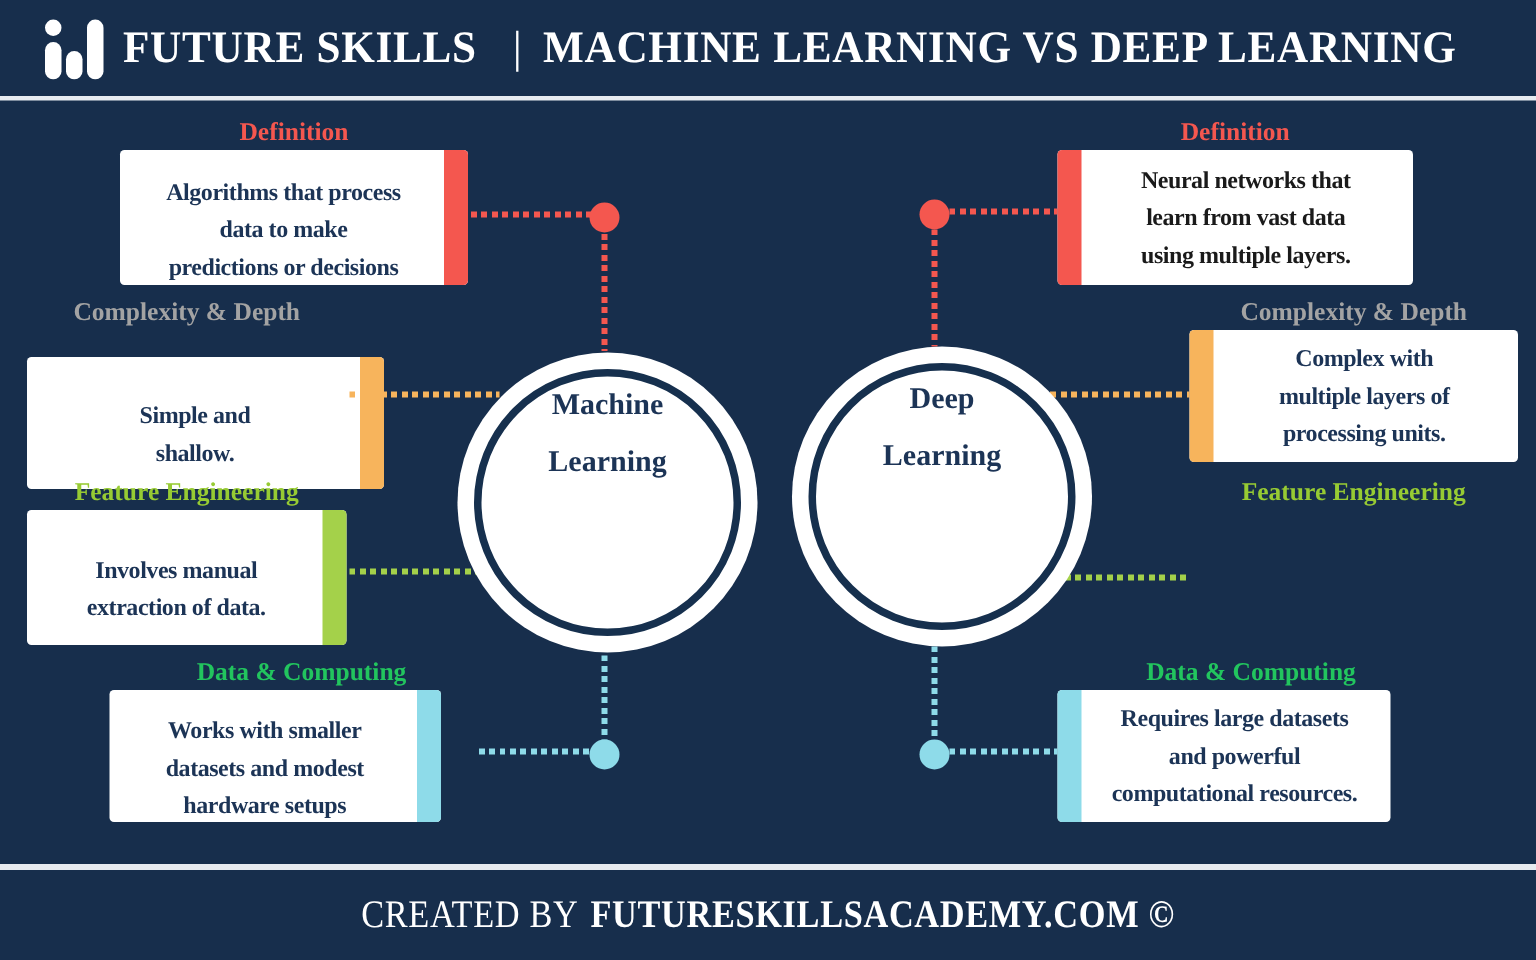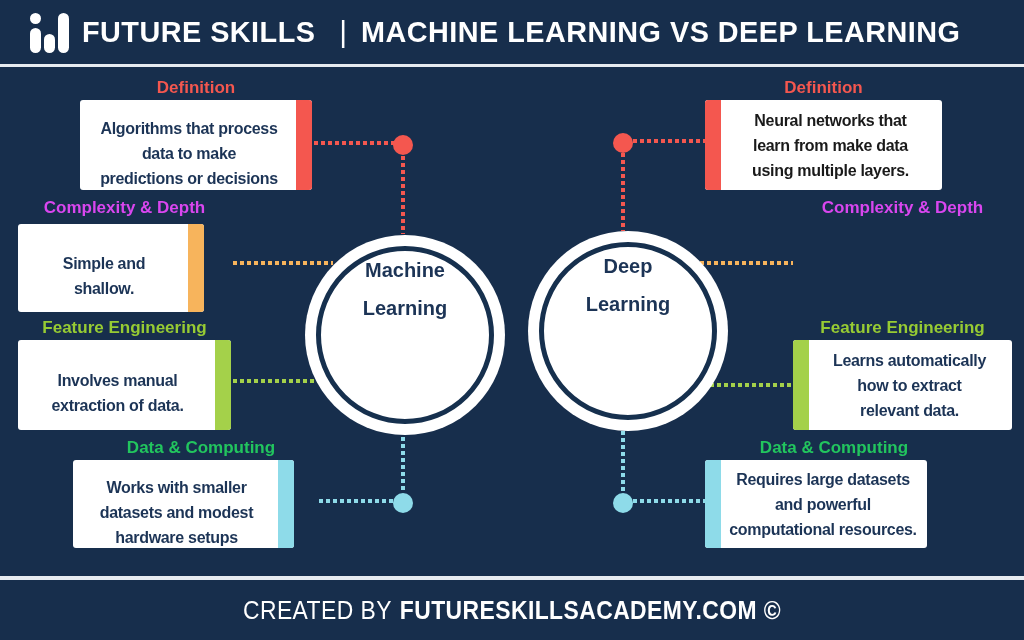--- a/index.html
+++ b/index.html
@@ -1,18 +1,18 @@
 <!DOCTYPE html>
 <html><head>
 <meta charset="utf-8">
 <style>
   html,body{margin:0;padding:0;}
   body{width:1024px;height:640px;overflow:hidden;background:#172E4C;
        font-family:"Liberation Sans",sans-serif;}
-  .canvas{position:relative;width:1024px;height:640px;background:#172E4C;}
+  .canvas{position:relative;width:1024px;height:640px;background:#172E4C;font-family:Liberation Serif, serif;}
 
   
   .header{position:absolute;left:0;top:0;width:1024px;height:64px;
           display:flex;align-items:center;padding-left:28px;box-sizing:border-box;gap:12px;}
   .logo{width:42px;height:42px;flex:0 0 auto;}
   .brand,.htitle{color:#FFFFFF;font-weight:700;font-size:30px;letter-spacing:.5px;white-space:nowrap;
                  transform:scaleX(.96);transform-origin:left center;}
   .hsep{color:#FFFFFF;font-weight:300;font-size:30px;padding:0 2px;}
   .divider{position:absolute;left:0;width:1024px;background:#E7EBF0;}
   .divider.top{top:64px;height:3px;}
@@ -20,21 +20,21 @@
 
   
   .footer{position:absolute;left:0;top:580px;width:1024px;height:60px;
           display:flex;align-items:center;justify-content:center;gap:9px;color:#FFFFFF;
           transform:scaleX(.88);transform-origin:center;}
   .footer .pre{font-weight:400;font-size:26px;letter-spacing:.5px;}
   .footer .brand2{font-weight:700;font-size:26px;letter-spacing:.5px;}
 
   
   .cat{position:absolute;text-align:center;font-weight:700;font-size:17px;line-height:20px;}
-  .t-red{color:#F4574F}.t-orange{color:#d946ef}.t-green{color:#97CB33}.t-cyan{color:#22c55e}
+  .t-red{color:#F4574F}.t-orange{color:#a3a3a3}.t-green{color:#97CB33}.t-cyan{color:#22c55e}
 
   
   .card{position:absolute;background:#FFFFFF;border-radius:3px;display:flex;
         align-items:center;justify-content:center;box-sizing:border-box;}
   .card .strip{position:absolute;top:0;bottom:0;width:16px;}
   .card.strip-right .strip{right:0;border-radius:0 3px 3px 0;}
   .card.strip-left  .strip{left:0;border-radius:3px 0 0 3px;}
   .card.strip-right{padding:20px 18px 4px 4px;}
   .card.strip-left{padding:4px 4px 4px 18px;}
   .s-red{background:#F4574F}.s-orange{background:#F7B45C}.s-green{background:#A4D14A}.s-cyan{background:#8EDBE9}
@@ -56,21 +56,21 @@
   .hline.orange{background:repeating-linear-gradient(to right,#F7B45C 0 4px,transparent 4px 7px);}
   .hline.green{background:repeating-linear-gradient(to right,#A4D14A 0 4px,transparent 4px 7px);}
   .hline.cyan {background:repeating-linear-gradient(to right,#8EDBE9 0 4px,transparent 4px 7px);}
   .vline.red  {background:repeating-linear-gradient(to bottom,#F4574F 0 4px,transparent 4px 7px);}
   .vline.cyan {background:repeating-linear-gradient(to bottom,#8EDBE9 0 4px,transparent 4px 7px);}
   .dot{position:absolute;width:20px;height:20px;border-radius:50%;}
   .dot.red{background:#F4574F}.dot.cyan{background:#8EDBE9}
 
   
   #l1t{left:80px;top:78px;width:232px}   #l1c{left:80px;top:100px;width:232px;height:90px}
-  #l2t{left:18px;top:198px;width:213px}  #l2c{left:18px;top:224px;width:186px;height:88px}
+  #l2t{left:18px;top:198px;width:213px}  #l2c{left:18px;top:238px;width:238px;height:88px}
   #l3t{left:18px;top:318px;width:213px}  #l3c{left:18px;top:340px;width:213px;height:90px}
   #l4t{left:85px;top:438px;width:232px}  #l4c{left:73px;top:460px;width:221px;height:88px}
   #r1t{left:705px;top:78px;width:237px}  #r1c{left:705px;top:100px;width:237px;height:90px}
   #r2t{left:793px;top:198px;width:219px} #r2c{left:793px;top:220px;width:219px;height:88px}
   #r3t{left:793px;top:318px;width:219px} #r3c{left:793px;top:340px;width:219px;height:90px}
   #r4t{left:705px;top:438px;width:258px} #r4c{left:705px;top:460px;width:222px;height:88px}
   #mlCircle{left:305px;top:235px}  #dlCircle{left:528px;top:231px}
 </style>
 </head>
 <body>
@@ -117,33 +117,33 @@
     <span class="strip s-cyan"></span>
     <div class="card-text">Works with smaller
 datasets and modest
 hardware setups</div>
   </div>
 
   <div class="cat t-red" id="r1t">Definition</div>
   <div class="card strip-left" id="r1c">
     <span class="strip s-red"></span>
     <div class="card-text black">Neural networks that
-learn from make data
+learn from vast data
 using multiple layers.</div>
   </div>
 
   <div class="cat t-orange" id="r2t">Complexity &amp; Depth</div>
+  <div class="card strip-left" id="r2c">
+    <span class="strip s-orange"></span>
+    <div class="card-text">Complex with
+multiple layers of
+processing units.</div>
+  </div>
 
   <div class="cat t-green" id="r3t">Feature Engineering</div>
-  <div class="card strip-left" id="r3c">
-    <span class="strip s-green"></span>
-    <div class="card-text">Learns automatically
-how to extract
-relevant data.</div>
-  </div>
 
   <div class="cat t-cyan" id="r4t">Data &amp; Computing</div>
   <div class="card strip-left" id="r4c">
     <span class="strip s-cyan"></span>
     <div class="card-text">Requires large datasets
 and powerful
 computational resources.</div>
   </div>
 
   <div class="hline red" style="left:314px;top:141px;width:80px"></div>

